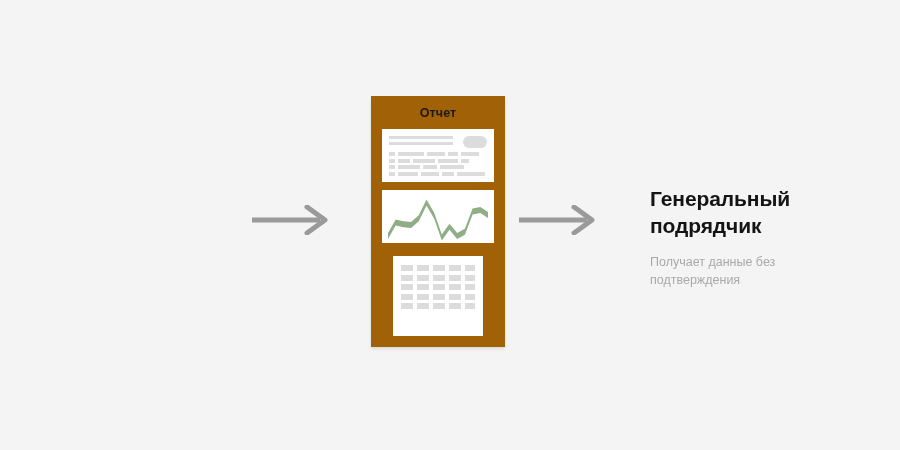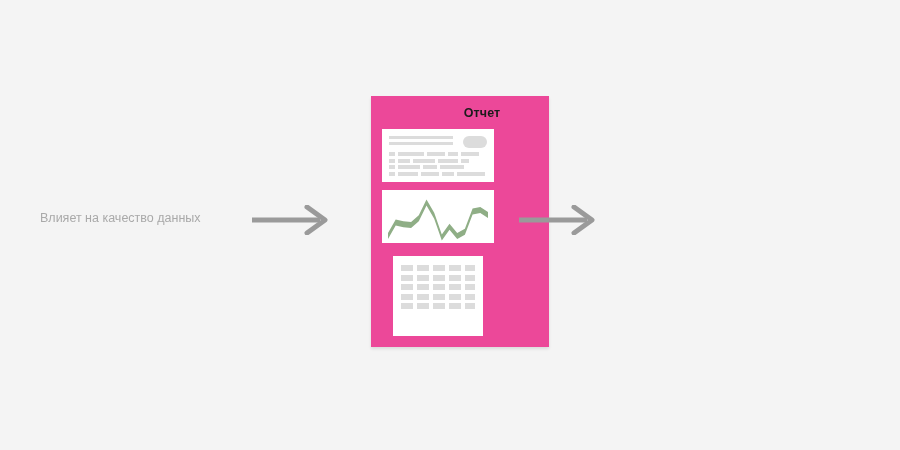--- a/index.html
+++ b/index.html
@@ -53,23 +53,22 @@
   .arrow.a1 { left: 252px; }
   .arrow.a2 { left: 519px; }
 
   
   #doc-card {
     position: absolute;
     left: 371px;
     top: 96px;
     width: 134px;
     height: 251px;
-    background: #ec4899;
+    background: #a16207;
     box-shadow: 0 2px 3px rgba(0,0,0,0.10);
-    padding-left: 44px;
   }
 
   .doc-title {
     text-align: center;
     font-size: 12.5px;
     font-weight: bold;
     color: #1b1b1b;
     margin: 0;
     padding-top: 10px;
     letter-spacing: 0.1px;
@@ -135,21 +134,20 @@
     clip: rect(0 0 0 0);
     white-space: nowrap;
   }
 </style>
 </head>
 <body>
 
 <div id="stage">
 
   <div class="side-block left">
-    <p class="side-desc">Влияет на качество данных</p>
   </div>
 
   <div class="arrow a1">
     <svg width="80" height="30" viewBox="0 0 80 30" aria-hidden="true">
       <line x1="0" y1="15" x2="68" y2="15" stroke="#9a9a9a" stroke-width="5"></line>
       <polyline points="55,2 73,15 55,28" fill="none" stroke="#9a9a9a" stroke-width="5" stroke-linecap="round" stroke-linejoin="round"></polyline>
     </svg>
   </div>
 
   <div id="doc-card">
@@ -244,15 +242,17 @@
   </div>
 
   <div class="arrow a2">
     <svg width="80" height="30" viewBox="0 0 80 30" aria-hidden="true">
       <line x1="0" y1="15" x2="68" y2="15" stroke="#9a9a9a" stroke-width="5"></line>
       <polyline points="55,2 73,15 55,28" fill="none" stroke="#9a9a9a" stroke-width="5" stroke-linecap="round" stroke-linejoin="round"></polyline>
     </svg>
   </div>
 
   <div class="side-block right">
+    <p class="side-title">Генеральный подрядчик</p>
+    <p class="side-desc">Получает данные без подтверждения</p>
   </div>
 
 </div>
 
 </body></html>

